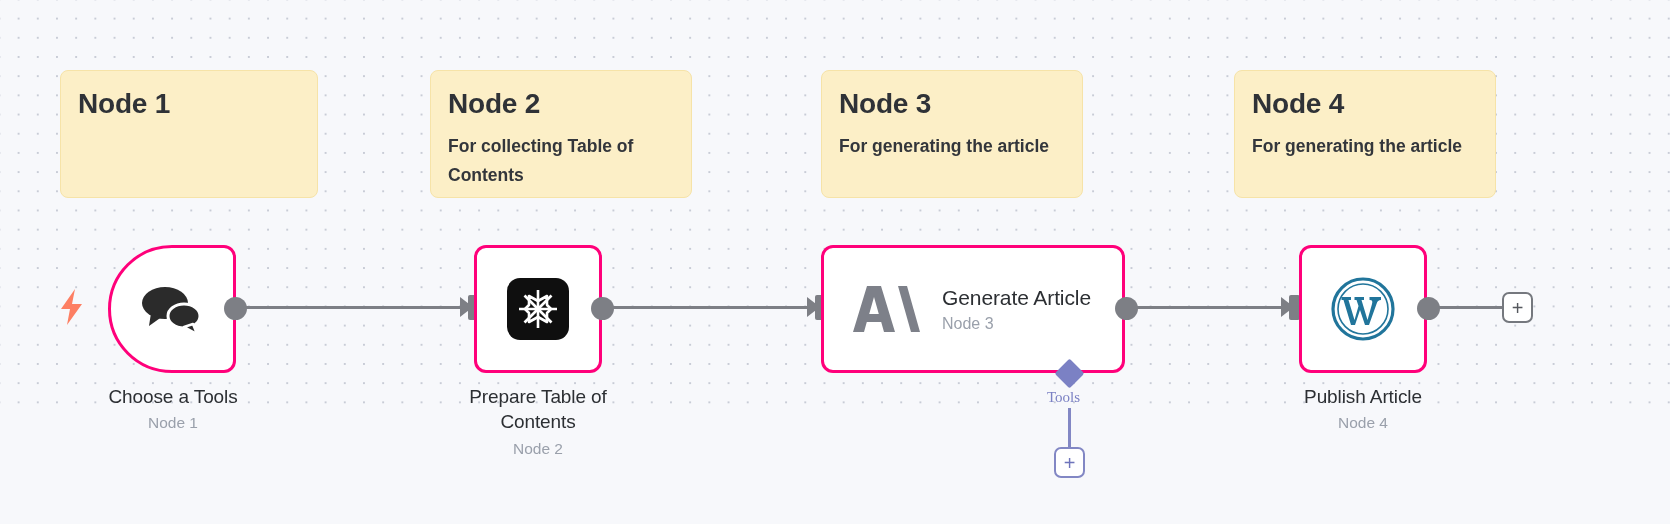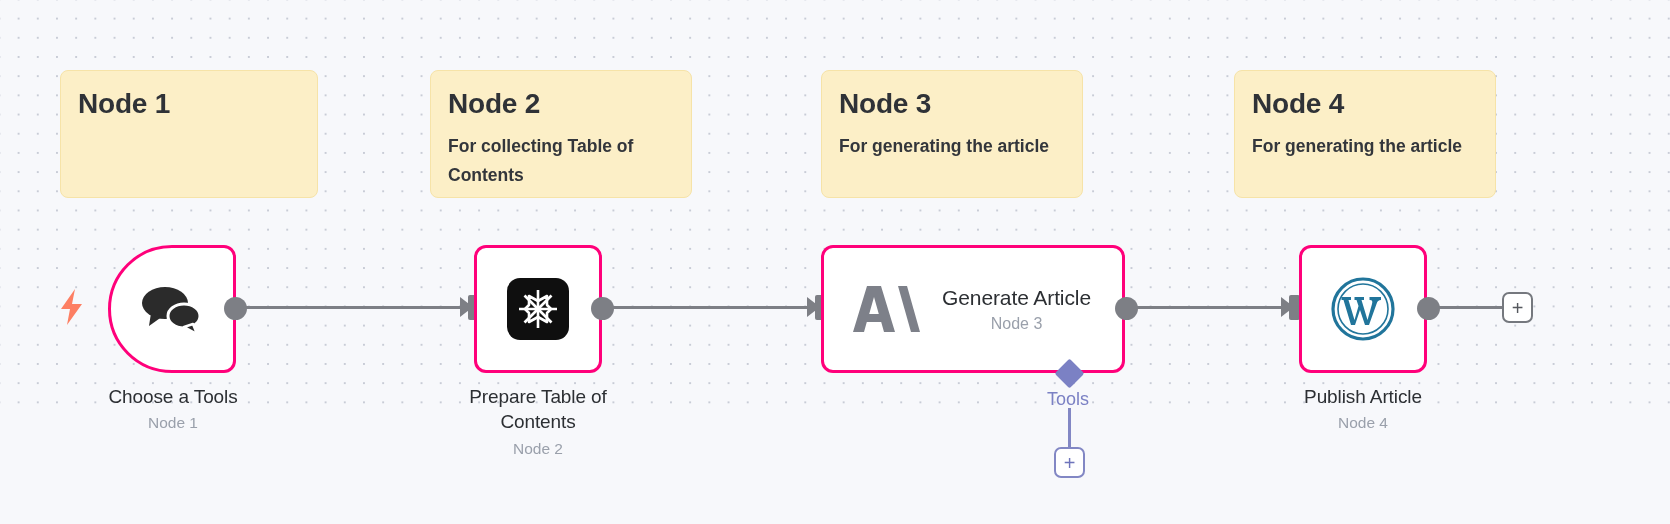--- a/index.html
+++ b/index.html
@@ -139,23 +139,24 @@
   .diamond {
     position: absolute;
     width: 21px;
     height: 21px;
     background: #7b81c4;
     transform: rotate(45deg);
     border-radius: 2px;
   }
   .tools-label {
     position: absolute;
-    font-size: 18px;
+    font-size: 15px;
     color: #7b81c4;
     white-space: nowrap;
+    font-family: Liberation Serif, serif;
   }
   .plus-btn {
     position: absolute;
     width: 31px;
     height: 31px;
     border-radius: 7px;
     border: 2px solid #75787e;
     background: #ffffff;
     box-sizing: border-box;
     display: flex;
@@ -251,21 +252,21 @@
   <div class="node-caption" style="left:450px; top:384px; width:176px;">
     <span>Prepare Table of Contents</span>
     <span class="sub">Node 2</span>
   </div>
 
   <div class="endpoint-dot" style="left:591px; top:297px;"></div>
   <div class="wire" style="left:610px; top:306px; width:200px;"></div>
   <div class="arrow-head" style="left:807px; top:297px;"></div>
   <div class="endpoint-in" style="left:815px; top:295px;"></div>
 
-  <div class="node node-wide" style="left:821px; top:245px; width:304px; height:128px;text-align:center;">
+  <div class="node node-wide" style="left:821px; top:245px; width:304px; height:128px;">
     <svg class="anthropic-word" width="72" height="50" viewBox="0 0 72 50">
       <path d="M19 2 L33 2 L47 48 L36 48 L33.2 38 L18.8 38 L16 48 L5 48 Z M26 13 L21.2 30 L30.8 30 Z" fill="#7d8089"></path>
       <path d="M50 2 L59 2 L72 48 L63 48 Z" fill="#7d8089"></path>
     </svg>
     <div>
       <div class="inline-title">Generate Article</div>
       <div class="inline-sub">Node 3</div>
     </div>
   </div>
 

